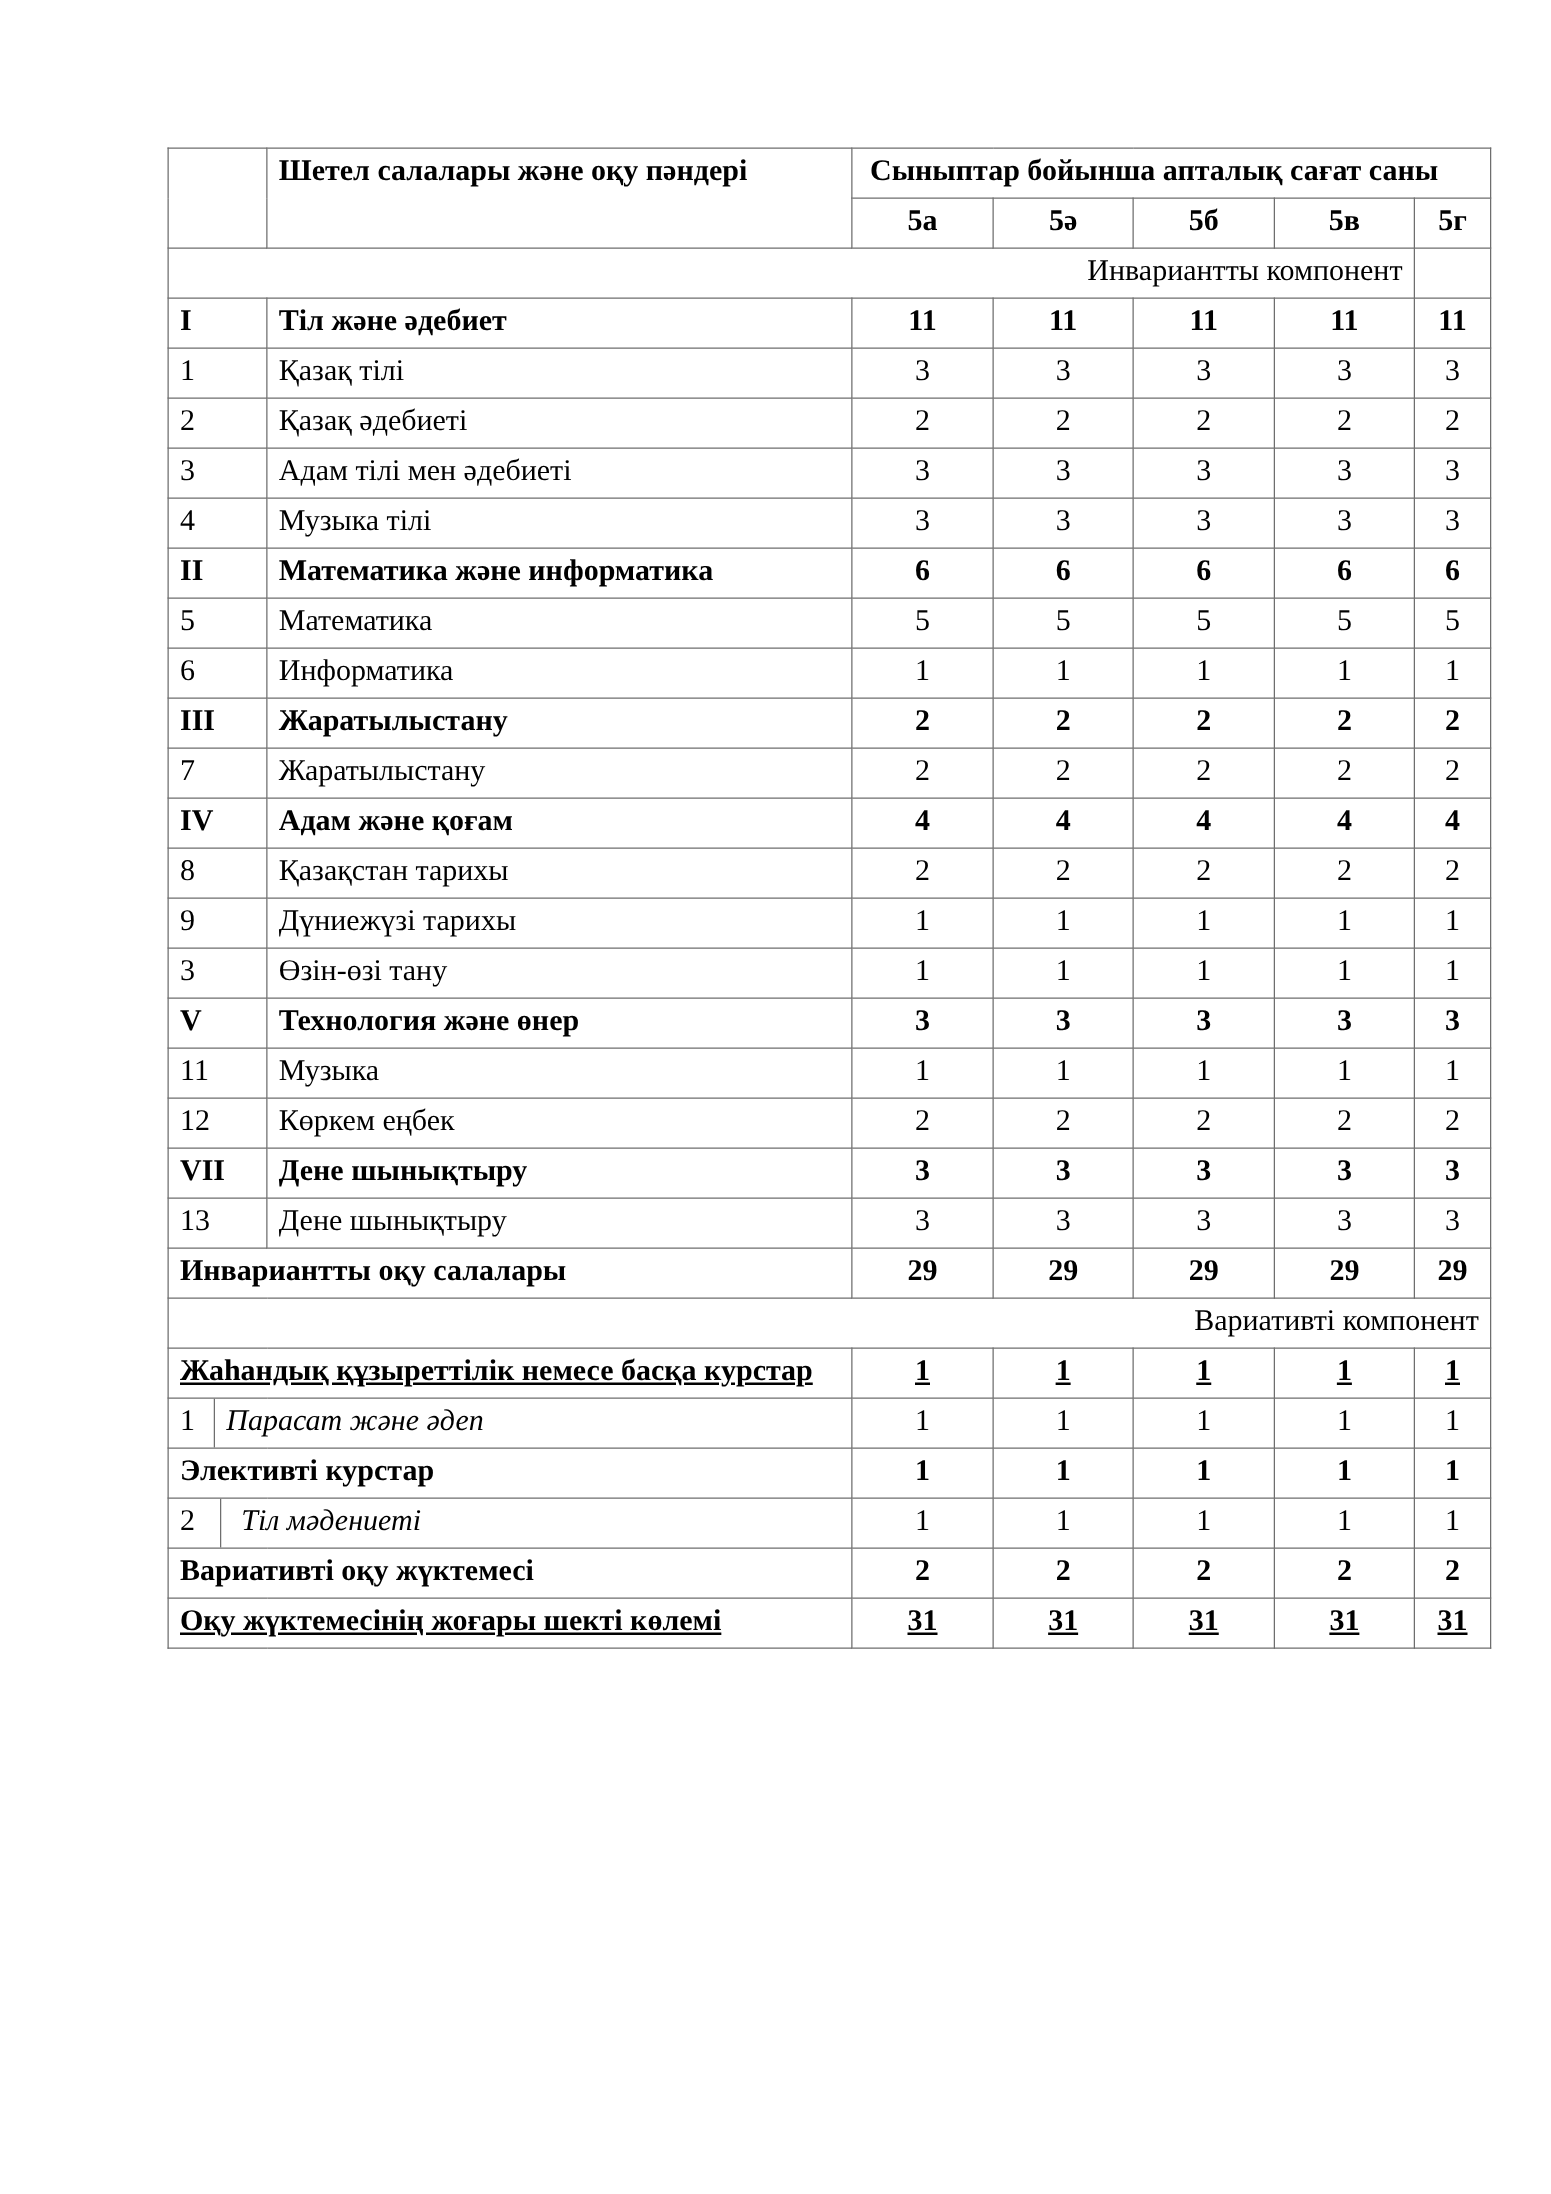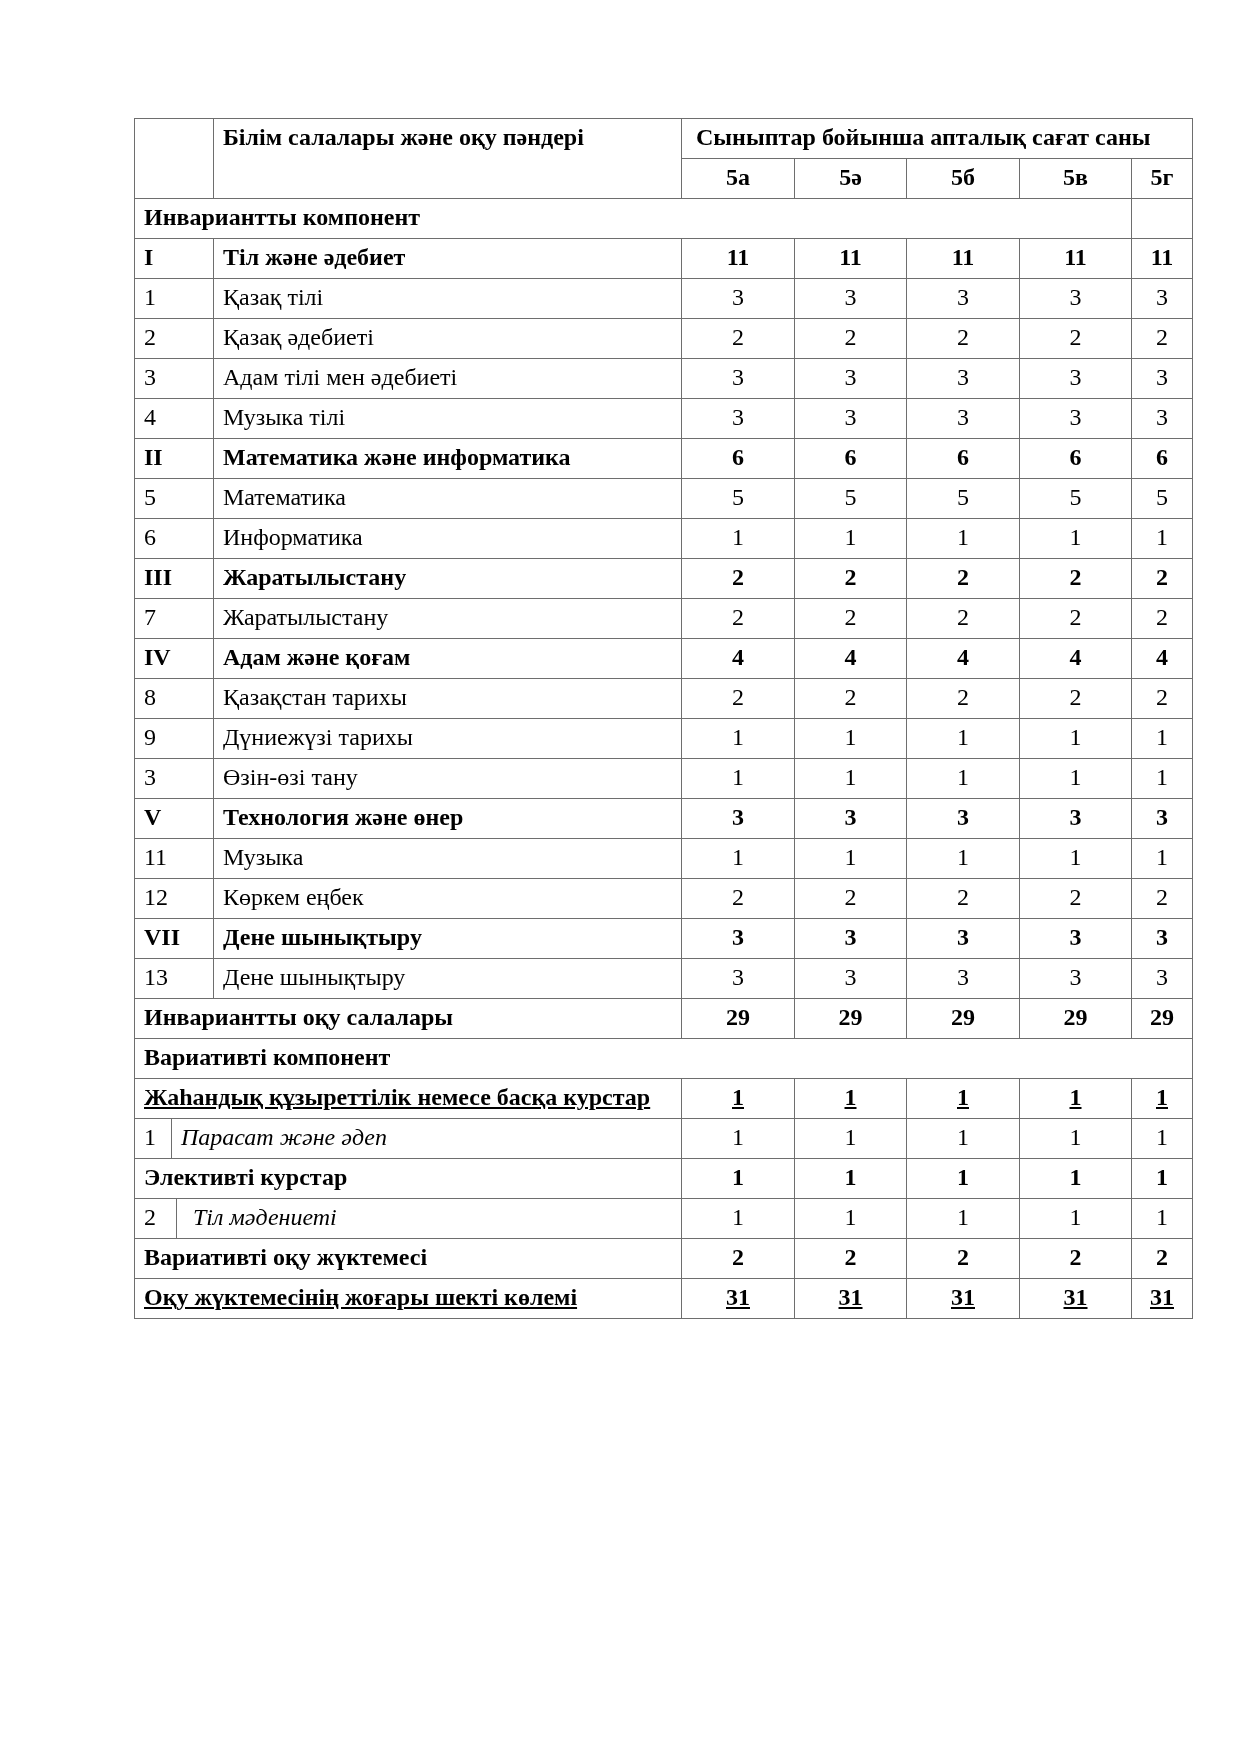--- a/index.html
+++ b/index.html
@@ -6,21 +6,21 @@
   body { width: 1241px; height: 1755px; position: relative; overflow: hidden;
          font-family: "Liberation Serif", "DejaVu Serif", serif; color: #000; }
   table.plan { position: absolute; left: 134px; top: 118px; width: 1058px;
          border-collapse: collapse; table-layout: fixed; }
   table.plan td { border: 1.5px solid #6e6e6e; padding: 2px 9px; font-size: 24px;
          line-height: 33px; vertical-align: top; height: 35px; }
   .b { font-weight: bold; }
   .c { text-align: center; }
   .just { text-align: justify; text-align-last: left; }
   .hdr-top td { height: 108px; }
-  .sec td { text-align: left; font-weight: bold; }
+  .sec td { text-align: right; font-weight: normal; }
   .tall td { height: 70px; text-decoration: underline; }
   .sub { display: flex; align-items: stretch; margin: -2px -9px; height: 39px; }
   .sub .n { width: 27px; padding: 2px 0 0 9px; border-right: 1.5px solid #6e6e6e; }
   .sub .n2 { width: 32px; }
   .sub .t { padding: 2px 0 0 9px; font-style: italic; }
 </style>
 </head>
 <body>
 
 <table class="plan">
@@ -29,21 +29,21 @@
       <col style="width:468px">
     <col style="width:113px">
       <col style="width:112px">
       <col style="width:113px">
     <col style="width:112px">
       <col style="width:61px">
   </colgroup>
   <tbody id="tbody">
     <tr class="hdr-top">
       <td rowspan="2"></td>
-      <td rowspan="2" class="b">Білім салалары және оқу пәндері</td>
+      <td rowspan="2" class="b">Шетел салалары және оқу пәндері</td>
       <td colspan="5" class="b just" style="padding-left:14px">Сыныптар бойынша апталық сағат саны</td>
     </tr>
     <tr>
       <td class="b c">5а</td>
       <td class="b c">5ә</td>
       <td class="b c">5б</td>
       <td class="b c">5в</td>
       <td class="b c">5г</td>
     </tr>
     <tr class="sec" id="inv-title-row">

